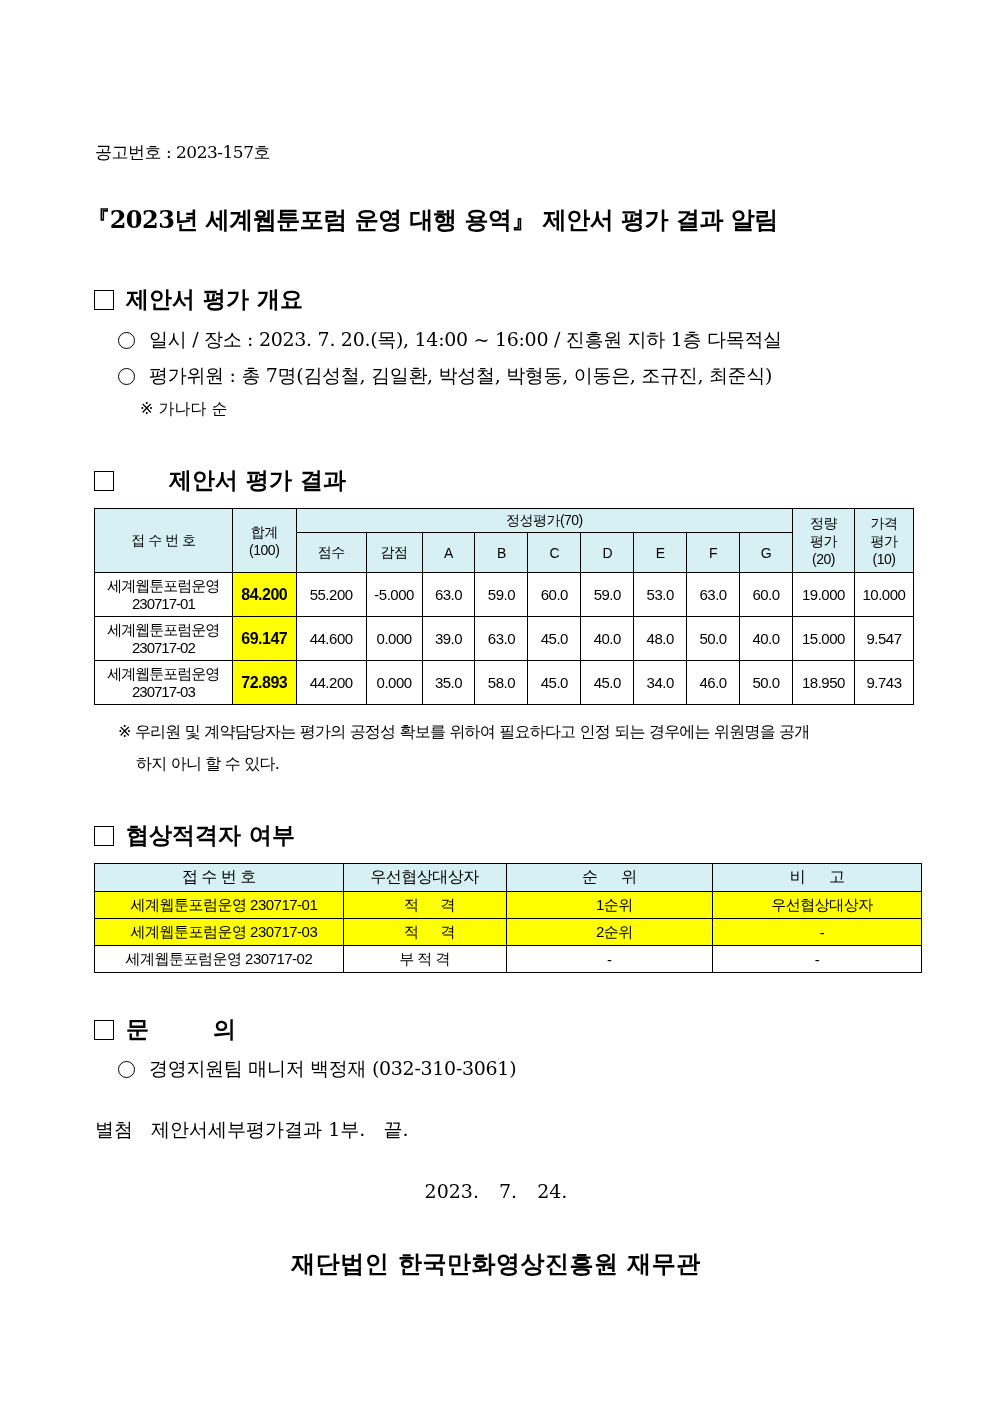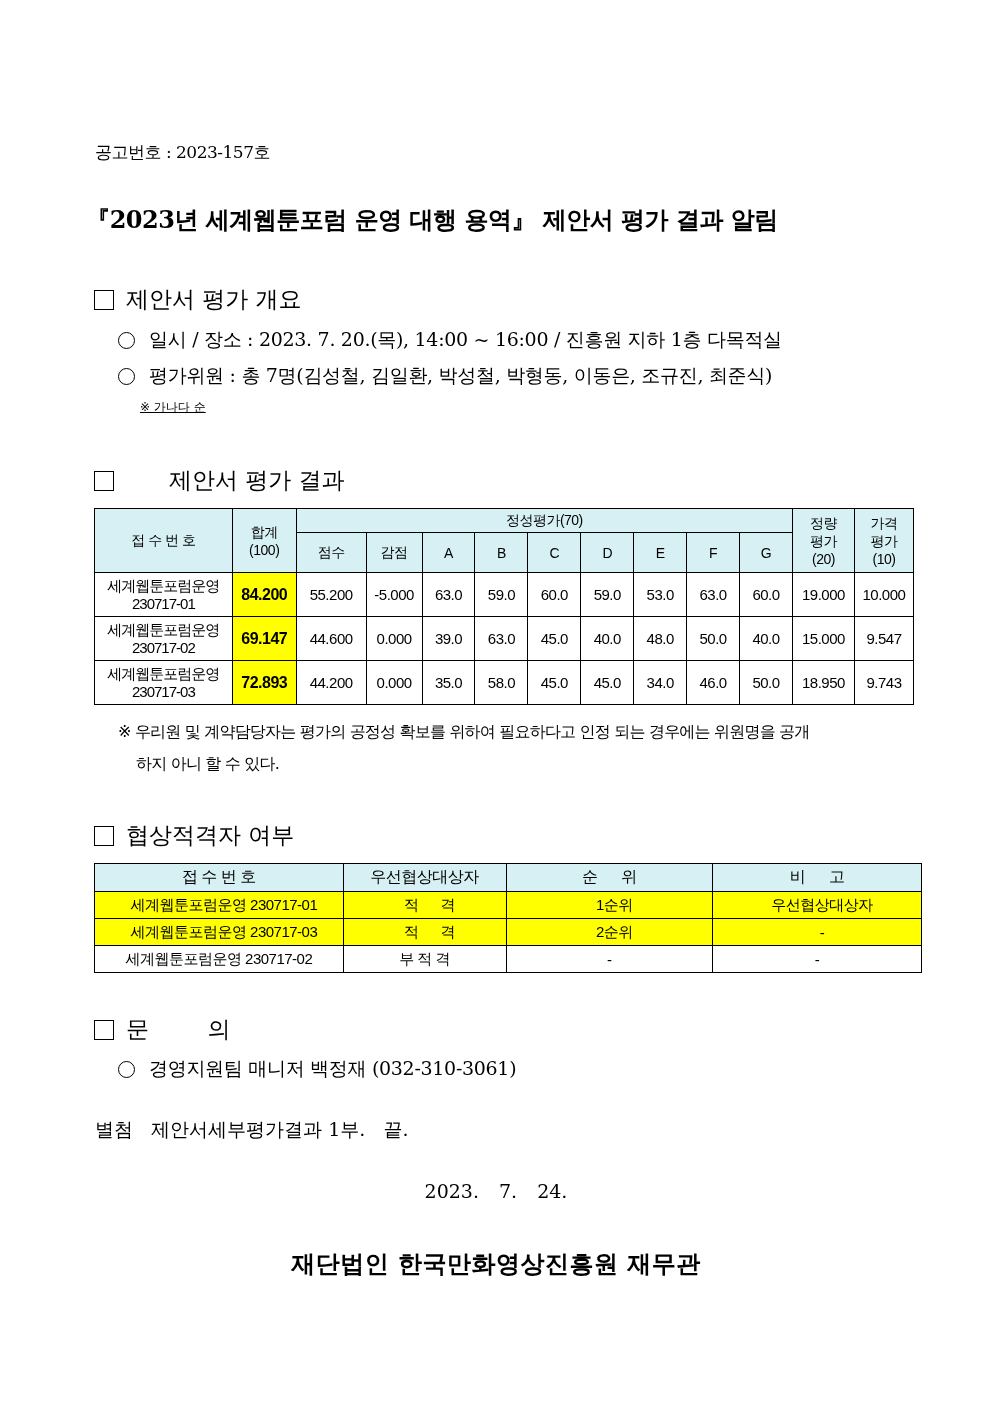--- a/index.html
+++ b/index.html
@@ -1,25 +1,25 @@
 <!DOCTYPE html>
 <html><head>
 <meta charset="utf-8">
 <style>
   html, body { margin: 0; padding: 0; background: #ffffff; }
   body { width: 992px; height: 1403px; position: relative; overflow: hidden;
          font-family: "DejaVu Serif", "Liberation Serif", serif; color: #000; }
   .abs { position: absolute; }
   .notice-no { left: 95px; top: 141px; font-size: 17px; letter-spacing: -0.5px; }
   .doc-title { left: 0; width: 864px; top: 204px; text-align: center; font-size: 24px; font-weight: bold; letter-spacing: -0.5px; }
-  .sec-head { left: 94px; font-size: 23px; font-weight: normal; display: flex; align-items: center; }
+  .sec-head { left: 94px; font-size: 23px; font-weight: bold; display: flex; align-items: center; }
   .sec-head .box { display: inline-block; width: 20px; height: 20px; border: 1.6px solid #000; margin-right: 12px; box-sizing: border-box; }
   .bullet { left: 118px; font-size: 19px; display: flex; align-items: center; letter-spacing: -0.3px; }
   .bullet .circ { display: inline-block; width: 17px; height: 17px; border: 1.3px solid #000; border-radius: 50%; margin-right: 14px; box-sizing: border-box; }
-  .note-small { left: 140px; font-family: "DejaVu Sans", "Liberation Sans", sans-serif; font-size: 12px; text-decoration: underline; }
+  .note-small { left: 140px; font-family: "DejaVu Sans", "Liberation Sans", sans-serif; font-size: 16px; }
   table { border-collapse: collapse; font-family: "Liberation Sans", "DejaVu Sans", sans-serif; }
   .t1 { left: 94px; top: 508px; width: 820px; }
   .t1 td, .t1 th { border: 1.3px solid #000; text-align: center; font-size: 15px; padding: 0; font-weight: normal; letter-spacing: -0.5px; }
   .t1 th { background: #d7f0f3; font-size: 14px; }
   .t1 .hl { background: #ffff00; font-weight: bold; font-size: 16px; }
   .t1 .idcell { font-size: 15px; line-height: 18px; letter-spacing: -1px; }
   .footnote { left: 118px; top: 716px; width: 810px; font-family: "DejaVu Sans", "Liberation Sans", sans-serif; font-size: 16px; line-height: 32px; letter-spacing: -0.8px; }
   .footnote .ind { padding-left: 18px; }
   .t2 { left: 94px; top: 863px; width: 828px; }
   .t2 td, .t2 th { border: 1.3px solid #000; text-align: center; font-size: 15px; height: 26px; padding: 0; font-weight: normal; letter-spacing: -0.5px; }

